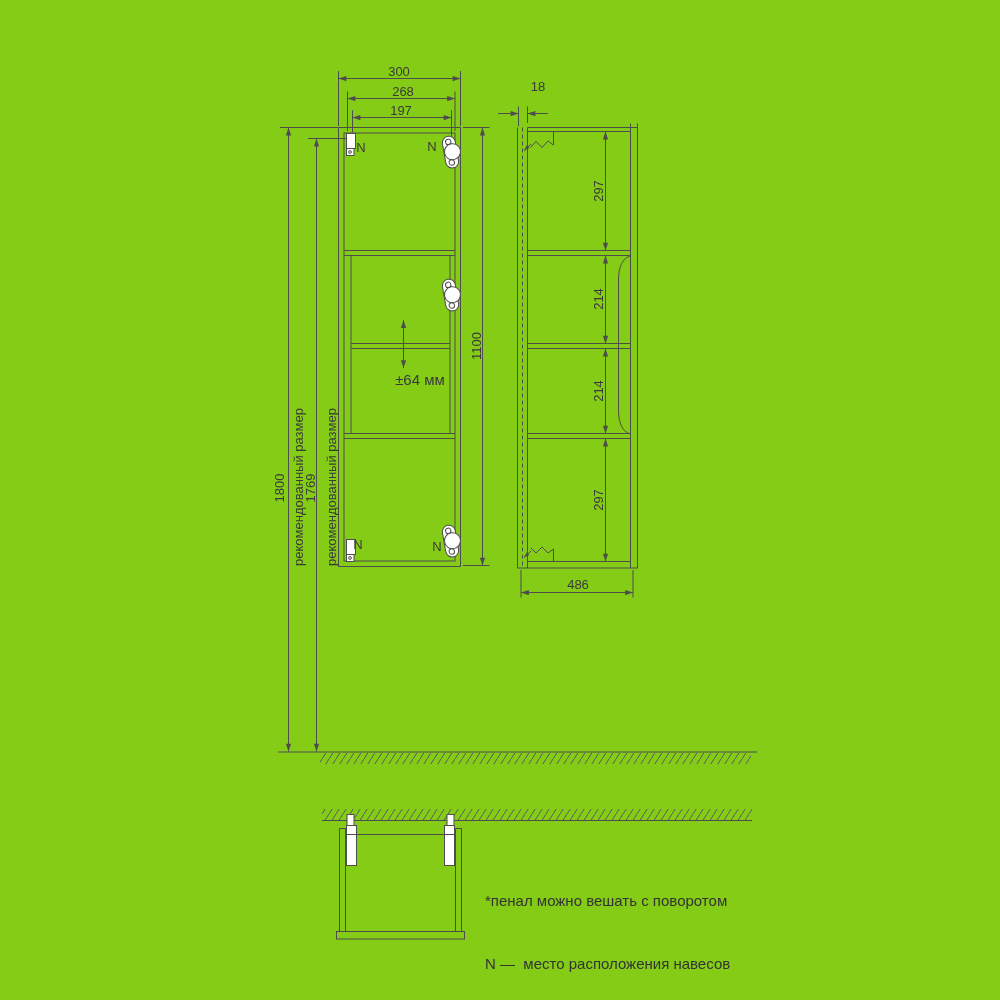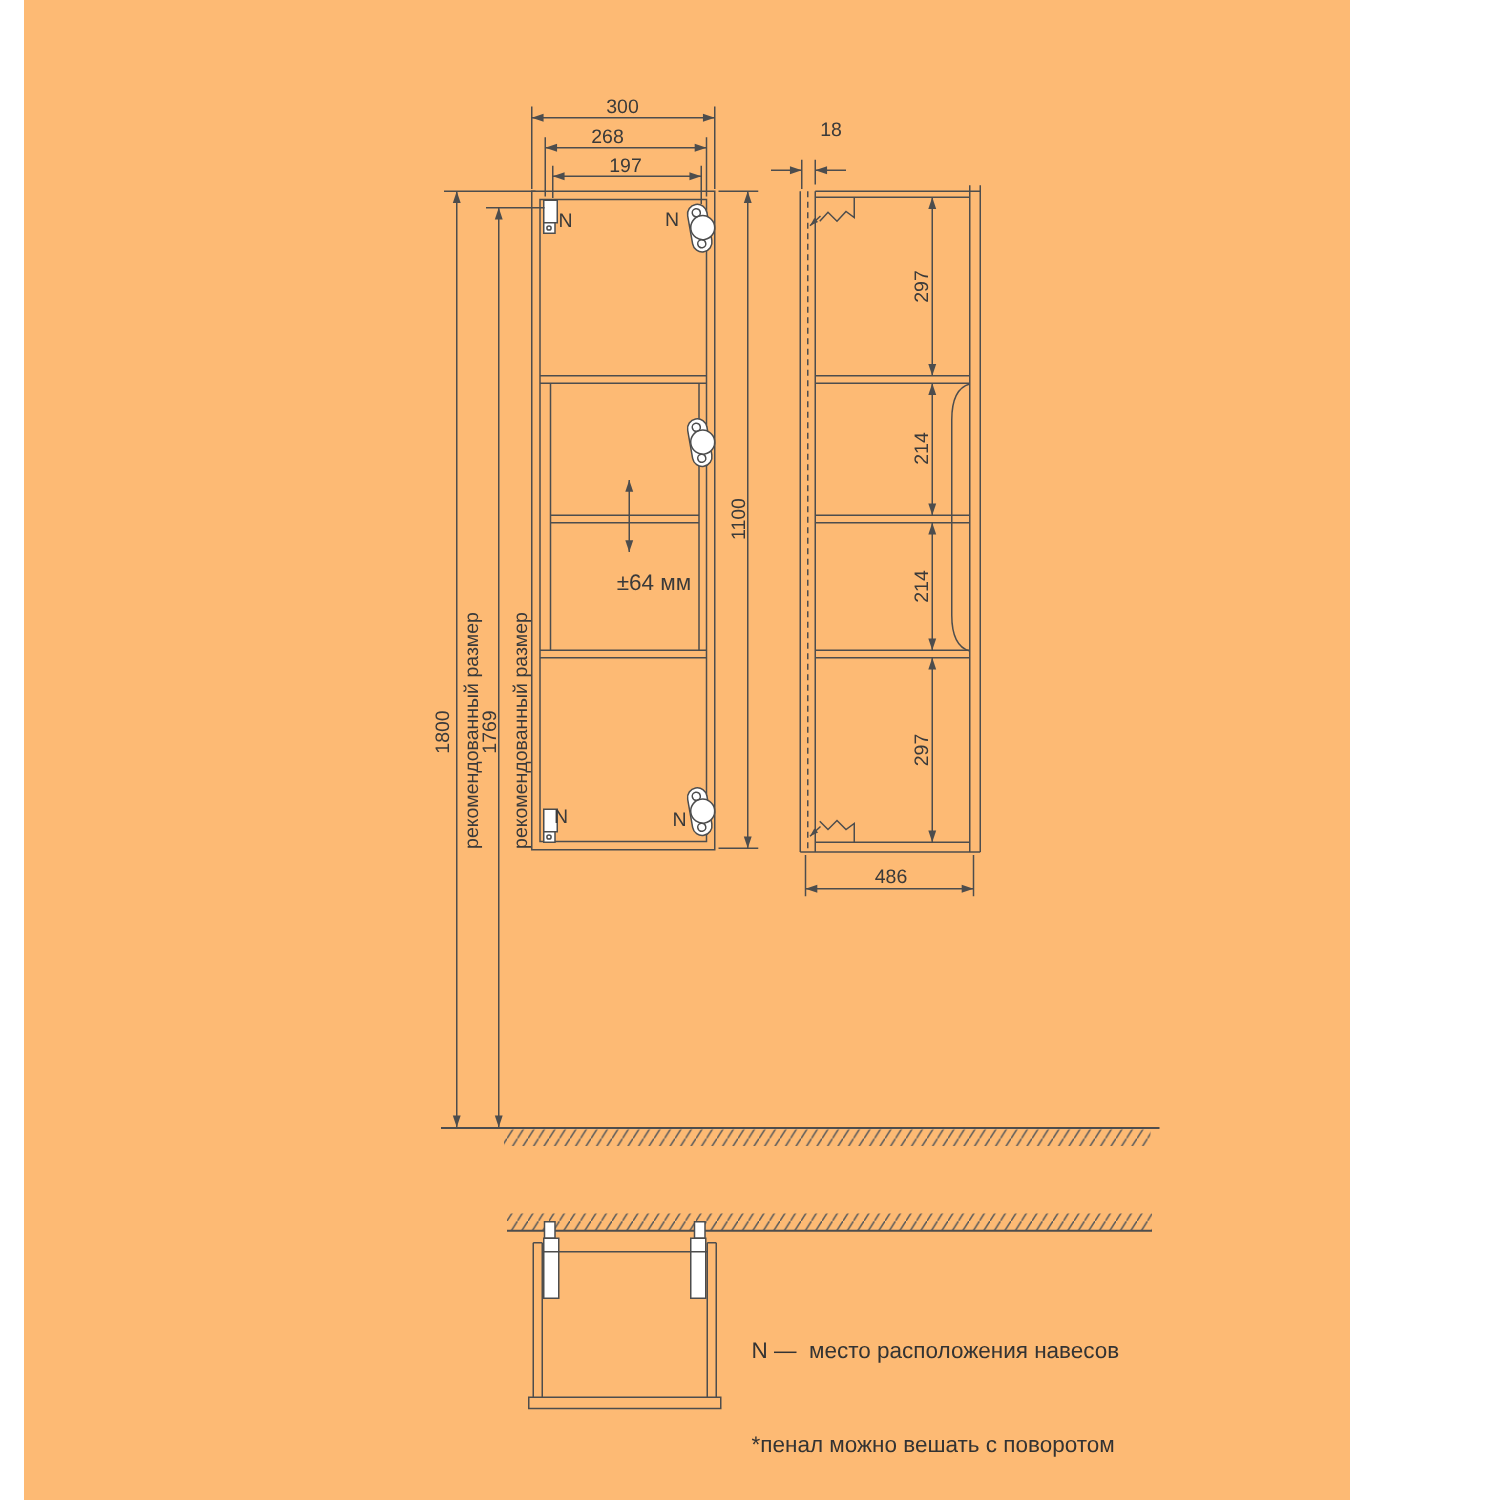--- a/index.html
+++ b/index.html
@@ -1,18 +1,18 @@
 <!DOCTYPE html>
 <html><head>
 <meta charset="utf-8">
 <style>
   html,body{margin:0;padding:0;background:#fff;}
   .canvas{
-    position:relative;width:884px;height:1000px;background:#fdba74;
-    font-family:"Liberation Sans",sans-serif;color:#3a3a3a;overflow:hidden;margin-left:16px;
+    position:relative;width:1000px;height:1000px;background:#84cc16;
+    font-family:"Liberation Sans",sans-serif;color:#3a3a3a;overflow:hidden;
   }
   .canvas svg{position:absolute;left:0;top:0;}
   .t{
     position:absolute;font-size:13px;line-height:13px;color:#3a3a3a;
     white-space:nowrap;transform:translate(-50%,-50%);
   }
   .rot{transform:translate(-50%,-50%) rotate(-90deg);}
   .adj{font-size:15px;}
   .nlb{font-size:13px;}
   .note{
@@ -162,44 +162,44 @@
     <line x1="455.5" y1="828.5" x2="455.5" y2="931.5"></line>
     <line x1="461.5" y1="828.5" x2="461.5" y2="931.5"></line>
     <line x1="455.5" y1="828.5" x2="461.5" y2="828.5"></line>
 
     <line x1="345.5" y1="834.5" x2="455.5" y2="834.5"></line>
     <rect x="336.5" y="931.5" width="128" height="7.5"></rect>
   </g>
 </svg>
 
   <div class="t" style="left:399px;top:71px">300</div>
-  <div class="t" style="left:389px;top:91px">268</div>
+  <div class="t" style="left:403px;top:91px">268</div>
   <div class="t" style="left:401px;top:110px">197</div>
 
   <div class="t rot" style="left:279px;top:488px">1800</div>
   <div class="t rot" style="left:298px;top:487px">рекомендованный размер</div>
   <div class="t rot" style="left:310px;top:488px">1769</div>
   <div class="t rot" style="left:331px;top:487px">рекомендованный размер</div>
 
   <div class="t rot" style="left:476px;top:346px">1100</div>
 
-  <div class="t adj" style="left:420px;top:389px">±64 мм</div>
+  <div class="t adj" style="left:420px;top:379px">±64 мм</div>
 
   <div class="t nlb" style="left:361px;top:147px">N</div>
   <div class="t nlb" style="left:432px;top:146px">N</div>
   <div class="t nlb" style="left:358px;top:544px">N</div>
   <div class="t nlb" style="left:437px;top:546px">N</div>
 
   <div class="t" style="left:538px;top:86px">18</div>
   <div class="t" style="left:578px;top:584px">486</div>
 
   <div class="t rot" style="left:598px;top:191px">297</div>
   <div class="t rot" style="left:598px;top:299px">214</div>
   <div class="t rot" style="left:598px;top:391px">214</div>
   <div class="t rot" style="left:598px;top:500px">297</div>
 
   <div class="note">
+    <div>*пенал можно вешать с поворотом</div>
     <div>N —  место расположения навесов</div>
-    <div>*пенал можно вешать с поворотом</div>
     
   </div>
 
 </div>
 
 </body></html>

